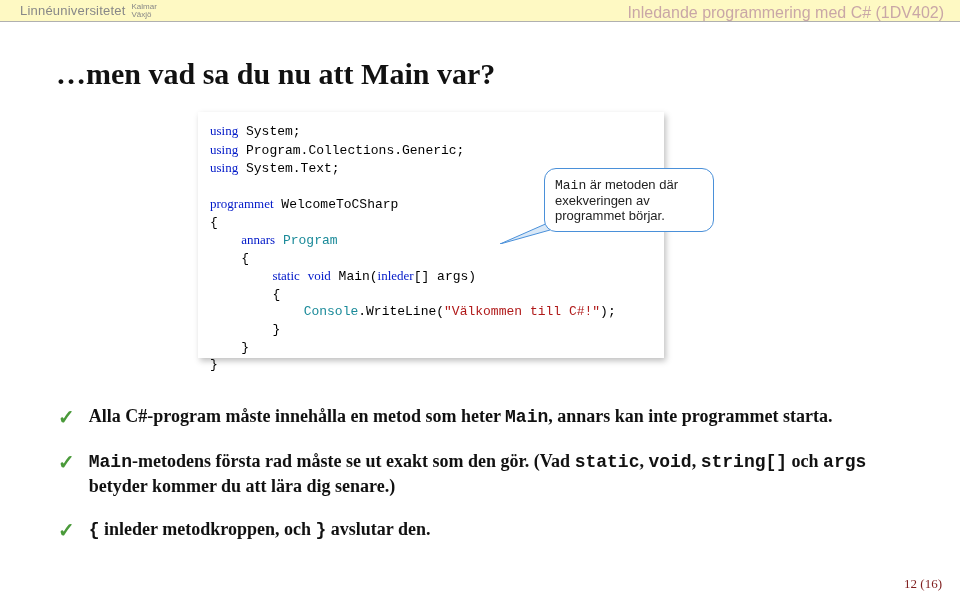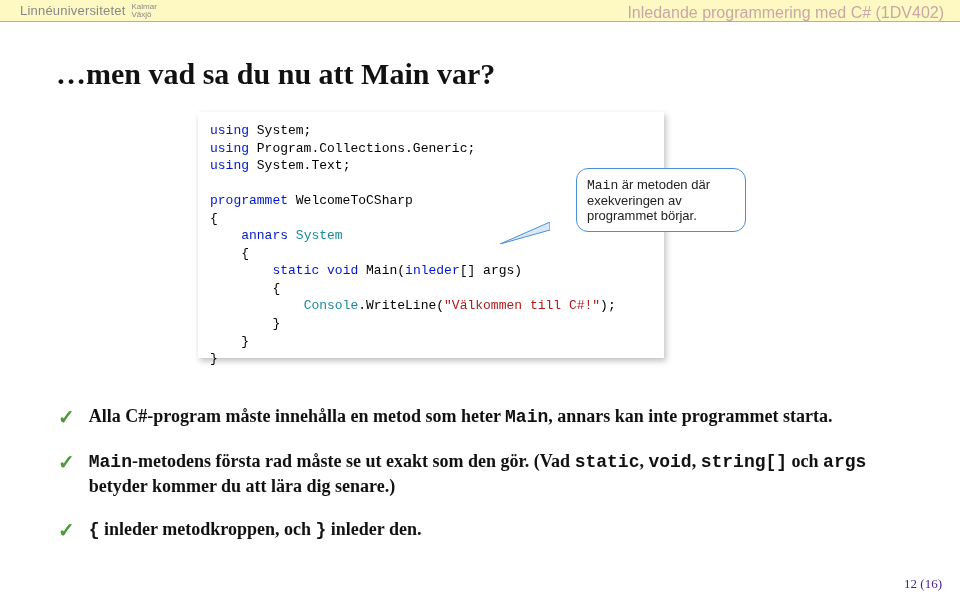--- a/index.html
+++ b/index.html
@@ -60,37 +60,36 @@
     height: 246px;
     background: #fff;
     box-shadow: 2px 3px 6px rgba(0,0,0,0.25);
     padding: 10px 12px;
     font-family: 'Courier New', monospace;
     font-size: 13px;
     line-height: 1.35;
     color: #000;
   }
   .code-block pre { font-family: inherit; white-space: pre; }
-  .kw { color: #0018c8; }
+  .kw { color: #0018c8; font-family: Liberation Serif, serif; }
   .type { color: #1a8a99; }
   .str { color: #b01919; }
   .callout {
     position: absolute;
     top: 168px;
     left: 544px;
     width: 170px;
     background: #fff;
     border: 1.5px solid #4a90d9;
     border-radius: 12px;
     padding: 8px 10px;
     font-family: Arial, sans-serif;
     font-size: 13px;
     color: #222;
     z-index: 5;
-    margin-left: 32px;
   }
   .callout .mono { font-family: 'Courier New', monospace; }
   .callout-pointer {
     position: absolute;
     top: 222px;
     left: 500px;
     width: 50px;
     height: 22px;
     z-index: 4;
   }
@@ -114,21 +113,21 @@
     margin-right: 14px;
     flex-shrink: 0;
   }
   .bullet .text { flex: 1; font-weight: bold; }
   .mono { font-family: 'Courier New', monospace; }
   .pagenum {
     position: absolute;
     bottom: 10px;
     right: 18px;
     font-size: 13px;
-    color: #4c1d95;
+    color: #7f1d1d;
   }
 </style>
 </head>
 <body>
 
 <div class="topbar">
   <span class="logo-text">Linnéuniversitetet</span>
   <span class="logo-sub">
     <span>Kalmar</span><br>
     <span>Växjö</span>
@@ -139,21 +138,21 @@
 
 <div class="title">…men vad sa du nu att Main var?</div>
 
 <div class="code-block">
 <pre><span class="kw">using</span><span> System;</span>
 <span class="kw">using</span><span> Program.Collections.Generic;</span>
 <span class="kw">using</span><span> System.Text;</span>
 
 <span class="kw">programmet</span><span> WelcomeToCSharp</span>
 <span>{</span>
-<span>    </span><span class="kw">annars</span><span class="type"> System</span>
+<span>    </span><span class="kw">annars</span><span class="type"> Program</span>
 <span>    {</span>
 <span>        </span><span class="kw">static</span><span> </span><span class="kw">void</span><span> Main(</span><span class="kw">inleder</span><span>[] args)</span>
 <span>        {</span>
 <span>            </span><span class="type">Console</span><span>.WriteLine(</span><span class="str">"Välkommen till C#!"</span><span>);</span>
 <span>        }</span>
 <span>    }</span>
 <span>}</span></pre>
 </div>
 
 <svg class="callout-pointer" viewBox="0 0 50 22">
@@ -173,18 +172,18 @@
   </div>
   <div class="bullet">
     <span class="check">✓</span>
     <span class="text">
       <span class="mono">Main</span><span>-metodens första rad måste se ut exakt som den gör. (Vad </span><span class="mono">static</span><span>, </span><span class="mono">void</span><span>, </span><span class="mono">string[]</span><span> och </span><span class="mono">args</span><span> betyder kommer du att lära dig senare.)</span>
     </span>
   </div>
   <div class="bullet">
     <span class="check">✓</span>
     <span class="text">
-      <span class="mono">{</span><span> inleder metodkroppen, och </span><span class="mono">}</span><span> inleder den.</span>
+      <span class="mono">{</span><span> inleder metodkroppen, och </span><span class="mono">}</span><span> avslutar den.</span>
     </span>
   </div>
 </div>
 
 <div class="pagenum">12 (16)</div>
 
 </body></html>

